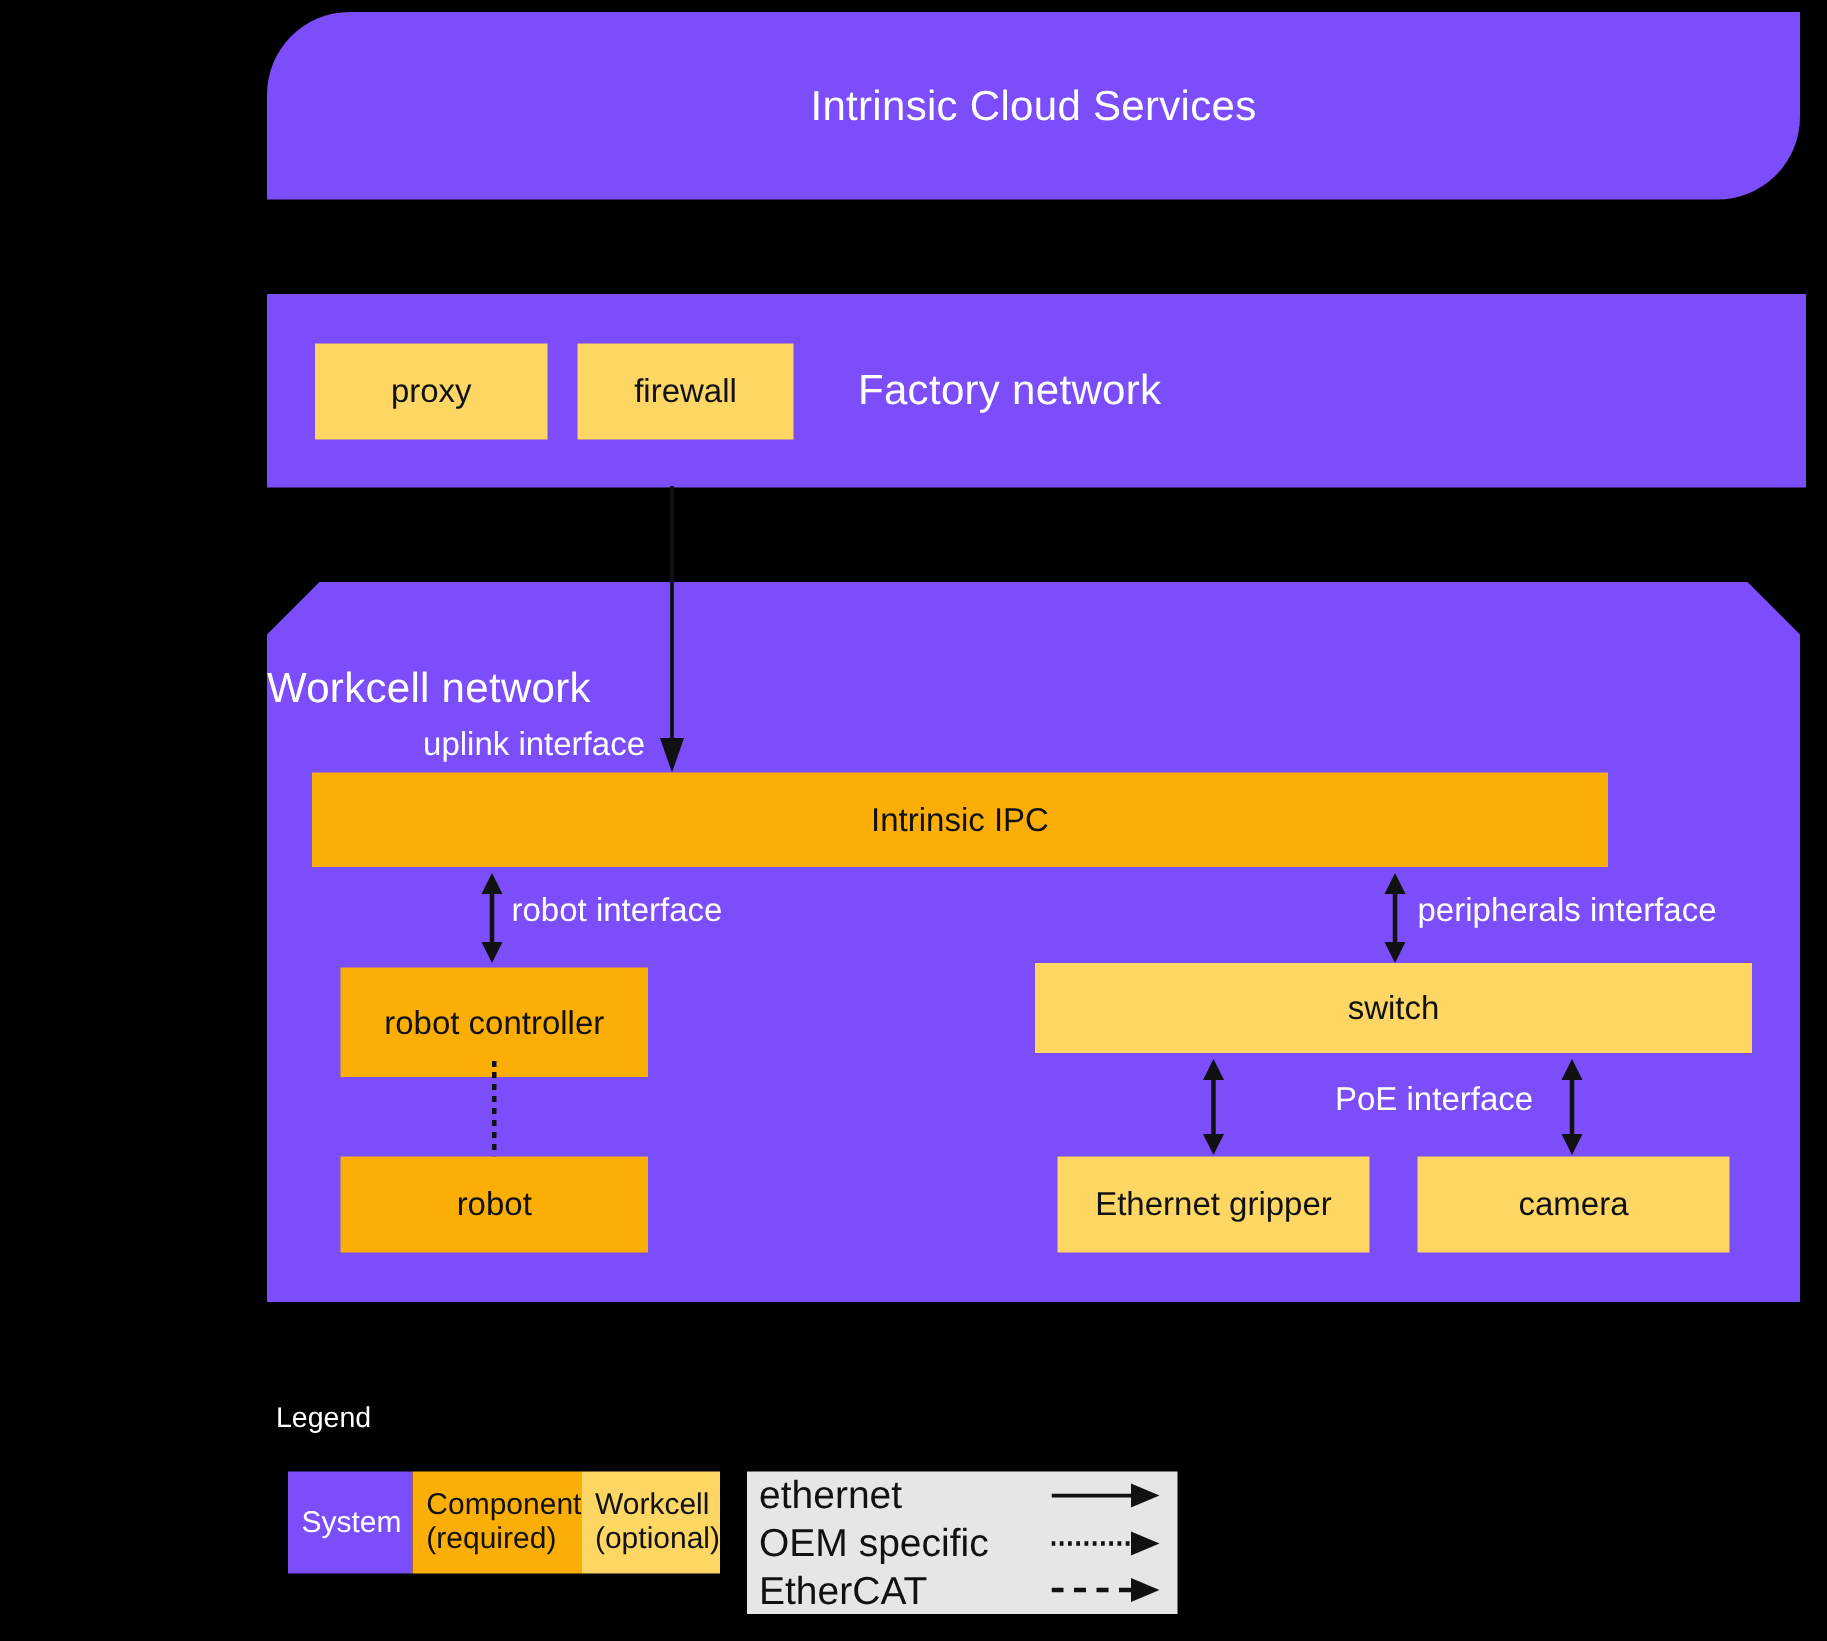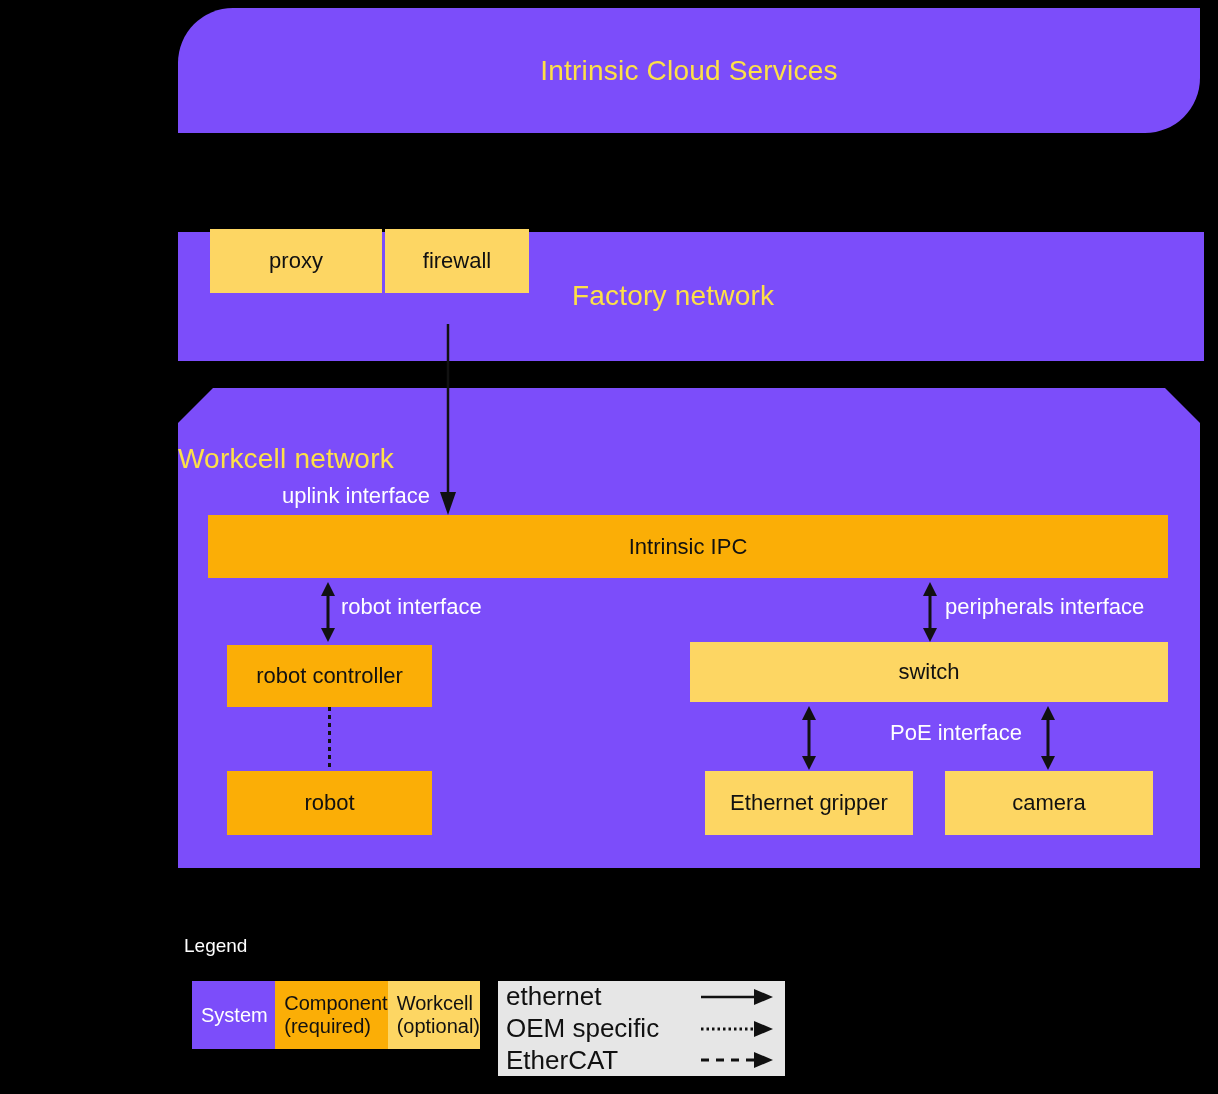--- a/index.html
+++ b/index.html
@@ -13,38 +13,38 @@
   #stage{
     position:relative;
     width:1218px;height:1094px;
     background:#000;
     font-family:"Liberation Sans", sans-serif;
     overflow:hidden;
   }
   .abs{position:absolute;}
   .section{background:var(--purple);}
   .section-title{
-    color:#fde047;font-size:28px;font-weight:400;letter-spacing:.2px;
+    color:#ffffff;font-size:28px;font-weight:400;letter-spacing:.2px;
   }
   .node{
     position:absolute;display:flex;align-items:center;justify-content:center;
     font-size:22px;color:var(--ink);
   }
   .node-amber{background:var(--amber);}
   .node-yellow{background:var(--yellow);}
   .iface-label{
     position:absolute;color:#fff;font-size:22px;font-weight:400;white-space:nowrap;
   }
   
   #cloud-box{
     left:178px;top:8px;width:1022px;height:125px;
     border-radius:55px 0 55px 0;
     display:flex;align-items:center;justify-content:center;
   }
-  #factory-box{left:178px;top:196px;width:1026px;height:129px;margin-top:36px;}
+  #factory-box{left:178px;top:196px;width:1026px;height:129px;}
   #factory-title{position:absolute;left:394px;top:48px;}
   
   #workcell-box{
     left:178px;top:388px;width:1022px;height:480px;
     clip-path:polygon(35px 0, calc(100% - 35px) 0, 100% 35px, 100% 100%, 0 100%, 0 35px);
   }
   #workcell-title{position:absolute;left:178px;top:443px;width:1022px;}
   .connector{position:absolute;}
   .dotted-line{
     position:absolute;left:328px;top:707px;width:3px;height:64px;
@@ -78,55 +78,55 @@
 
 <div id="stage">
 
   <div id="cloud-box" class="abs section">
     <div class="section-title">Intrinsic Cloud Services</div>
   </div>
 
   <div id="factory-box" class="abs section">
     <div class="section-title" id="factory-title">Factory network</div>
   </div>
-  <div class="node node-yellow" style="left:210px;top:229px;width:172px;height:64px;">
+  <div class="node node-yellow" style="left:210px;top:229px;width:155px;height:64px;">
     <span>proxy</span>
   </div>
   <div class="node node-yellow" style="left:385px;top:229px;width:144px;height:64px;">
     <span>firewall</span>
   </div>
 
   <div id="workcell-box" class="abs section"></div>
   <div class="section-title" id="workcell-title">Workcell network</div>
 
   <svg class="connector" style="left:438px;top:324px;" width="20" height="192" viewBox="0 0 20 192">
     <line x1="10" y1="0" x2="10" y2="174" stroke="#111" stroke-width="2.5"></line>
     <polygon points="10,191 2,168 18,168" fill="#111"></polygon>
   </svg>
   <div class="iface-label" style="left:230px;top:483px;width:200px;text-align:right;">uplink interface</div>
 
-  <div class="node node-amber" style="left:208px;top:515px;width:960px;height:63px;">
+  <div class="node node-amber" style="left:208px;top:515px;width:864px;height:63px;">
     <span>Intrinsic IPC</span>
   </div>
 
   <svg class="connector" style="left:317px;top:582px;" width="22" height="60" viewBox="0 0 22 60">
     <polygon points="11,0 4,14 18,14" fill="#111"></polygon>
     <line x1="11" y1="10" x2="11" y2="50" stroke="#111" stroke-width="3"></line>
     <polygon points="11,60 4,46 18,46" fill="#111"></polygon>
   </svg>
   <div class="iface-label" style="left:341px;top:594px;">robot interface</div>
 
   <svg class="connector" style="left:919px;top:582px;" width="22" height="60" viewBox="0 0 22 60">
     <polygon points="11,0 4,14 18,14" fill="#111"></polygon>
     <line x1="11" y1="10" x2="11" y2="50" stroke="#111" stroke-width="3"></line>
     <polygon points="11,60 4,46 18,46" fill="#111"></polygon>
   </svg>
   <div class="iface-label" style="left:945px;top:594px;">peripherals interface</div>
 
-  <div class="node node-amber" style="left:227px;top:645px;width:205px;height:62px;">
+  <div class="node node-amber" style="left:227px;top:645px;width:205px;height:73px;">
     <span>robot controller</span>
   </div>
   <div class="dotted-line"></div>
   <div class="node node-amber" style="left:227px;top:771px;width:205px;height:64px;">
     <span>robot</span>
   </div>
 
   <div class="node node-yellow" style="left:690px;top:642px;width:478px;height:60px;">
     <span>switch</span>
   </div>

